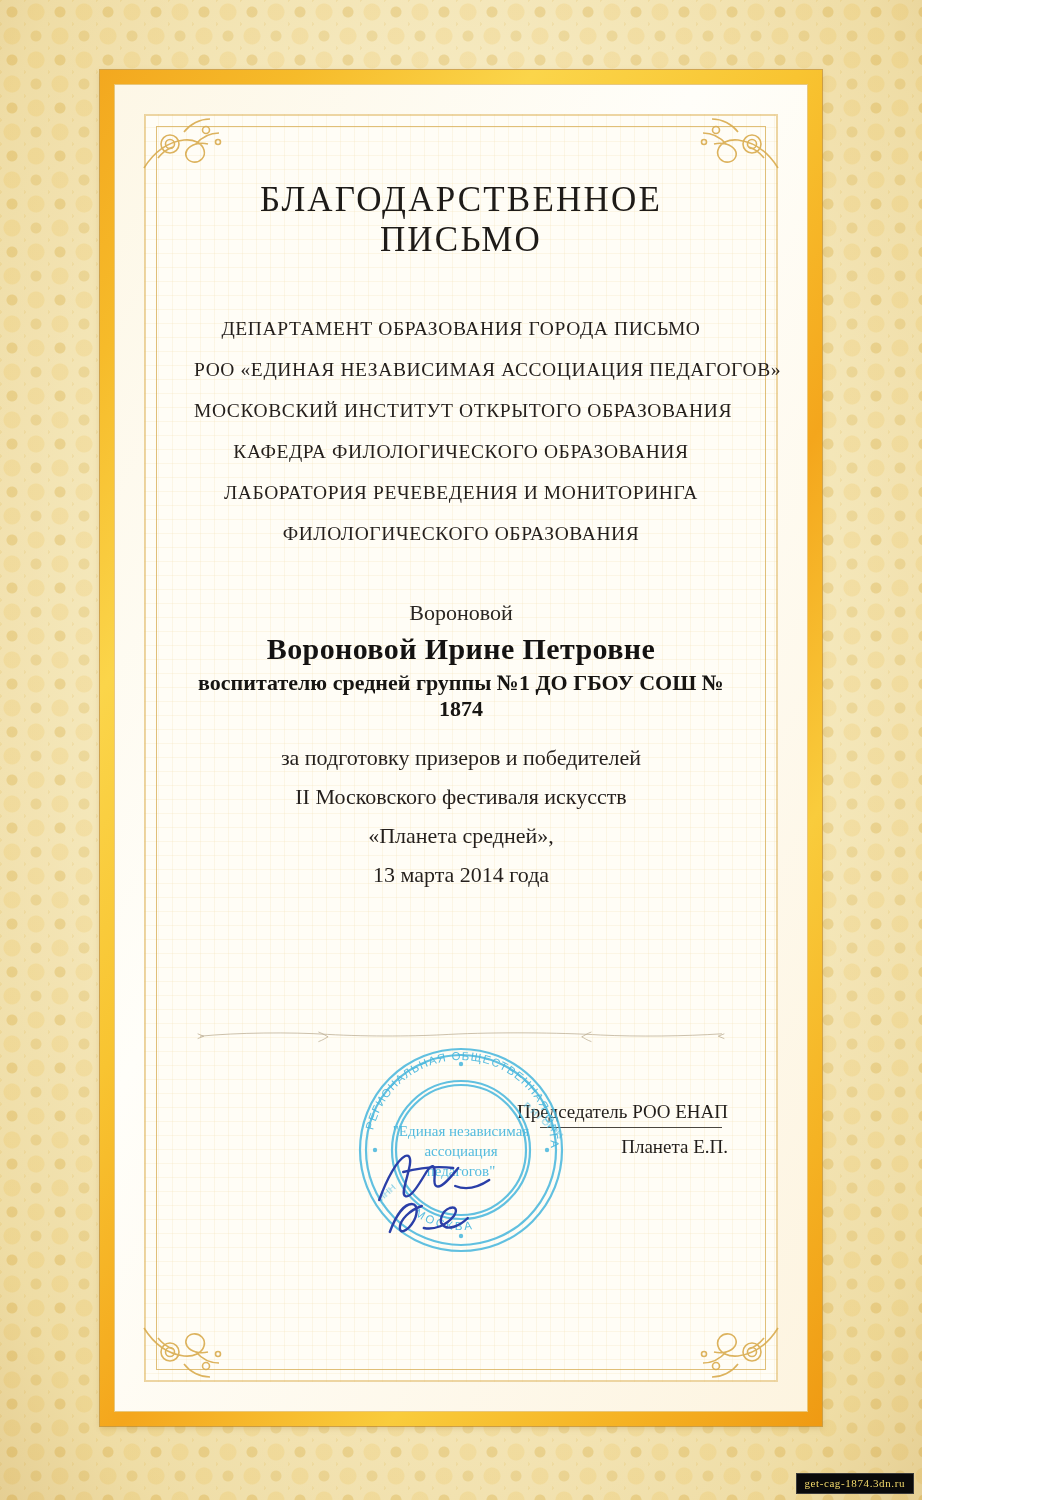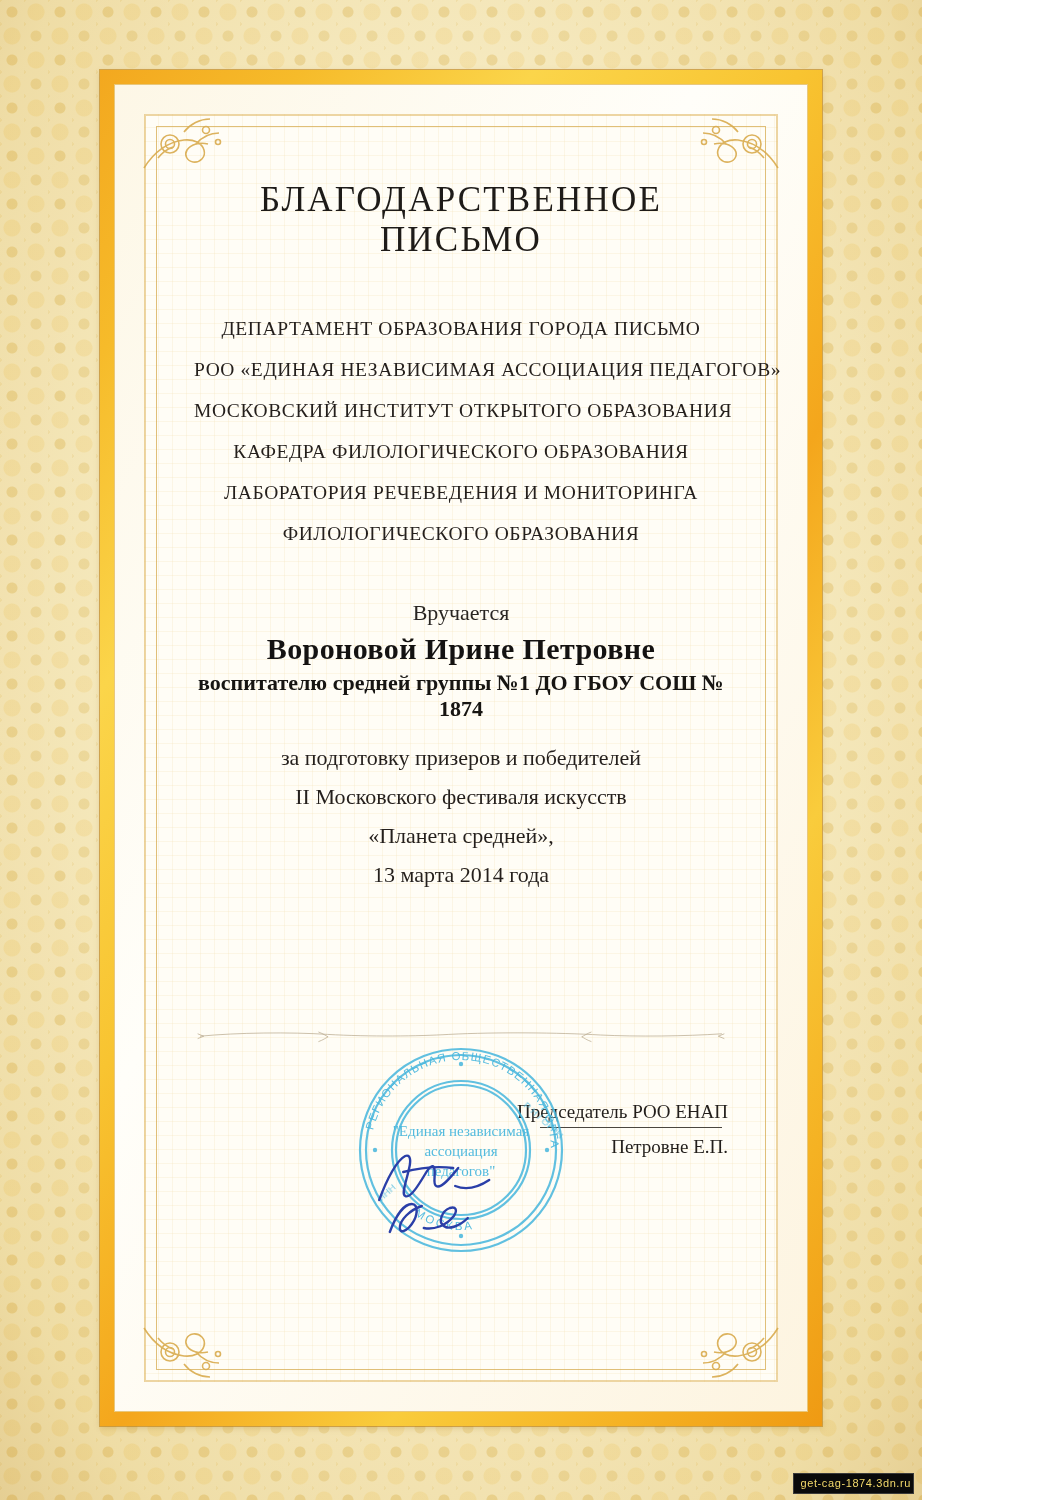--- a/index.html
+++ b/index.html
@@ -190,24 +190,24 @@
   .scribble.two { left: 50%; top: 168px; transform: translateX(-66%); width: 120px; height: 52px; }
   .scribble svg { width: 100%; height: 100%; }
 
   
   .site-badge {
     position: absolute;
     right: 8px;
     bottom: 6px;
     background: #0a0a0a;
     color: #f3d96b;
-    font-family: Liberation Sans, sans-serif;
+    font-family: Liberation Serif, serif;
     font-size: 11px;
     letter-spacing: .6px;
-    padding: 3px 2px 4px 7px;
+    padding: 3px 8px 4px 7px;
     border: 1px solid #3a3a3a;
   }
 </style>
 </head>
 <body>
 
 <div class="page">
 
   <div class="outer-texture"></div>
   <div class="outer-vignette"></div>
@@ -274,21 +274,21 @@
         <div class="org-block">
           <div class="org-line">ДЕПАРТАМЕНТ ОБРАЗОВАНИЯ ГОРОДА ПИСЬМО</div>
           <div class="org-line">РОО «ЕДИНАЯ НЕЗАВИСИМАЯ АССОЦИАЦИЯ ПЕДАГОГОВ»</div>
           <div class="org-line">МОСКОВСКИЙ ИНСТИТУТ ОТКРЫТОГО ОБРАЗОВАНИЯ</div>
           <div class="org-line">КАФЕДРА ФИЛОЛОГИЧЕСКОГО ОБРАЗОВАНИЯ</div>
           <div class="org-line">ЛАБОРАТОРИЯ РЕЧЕВЕДЕНИЯ И МОНИТОРИНГА</div>
           <div class="org-line">ФИЛОЛОГИЧЕСКОГО ОБРАЗОВАНИЯ</div>
         </div>
 
         <div class="award-block">
-          <div class="award-prefix">Вручается</div>
+          <div class="award-prefix">Вороновой</div>
           <div class="recipient-name">Вороновой Ирине Петровне</div>
           <div class="recipient-role">воспитателю средней группы №1 ДО ГБОУ СОШ № 1874</div>
           <div class="reason-line">за подготовку призеров и победителей</div>
           <div class="reason-line">II Московского фестиваля искусств</div>
           <div class="reason-line">«Планета средней»,</div>
           <div class="reason-line">13 марта 2014 года</div>
         </div>
       </div>
 
       <div class="sig-area">
@@ -302,21 +302,21 @@
             <path d="M6 9l10 4-10 4"></path>
             <path d="M874 9l-10 4 10 4"></path>
             <path d="M205 6c8 3 12 6 16 8-4 2-8 5-16 8"></path>
             <path d="M655 6c-8 3-12 6-16 8 4 2 8 5 16 8"></path>
           </svg>
         </div>
 
         <div class="sig-row">
           <span class="sig-label">Председатель РОО ЕНАП</span>
           <span class="sig-line"></span>
-          <span class="sig-name">Петровне Е.П.</span>
+          <span class="sig-name">Планета Е.П.</span>
         </div>
 
 
         <div class="stamp">
           <svg viewBox="0 0 232 232">
             <defs>
               <path id="arcTop" d="M26,116 a90,90 0 0 1 180,0"></path>
               <path id="arcBottom" d="M36,116 a80,80 0 0 0 160,0"></path>
             </defs>
             <g fill="none" stroke="#46b6dd" stroke-width="2.2" opacity="0.85">

